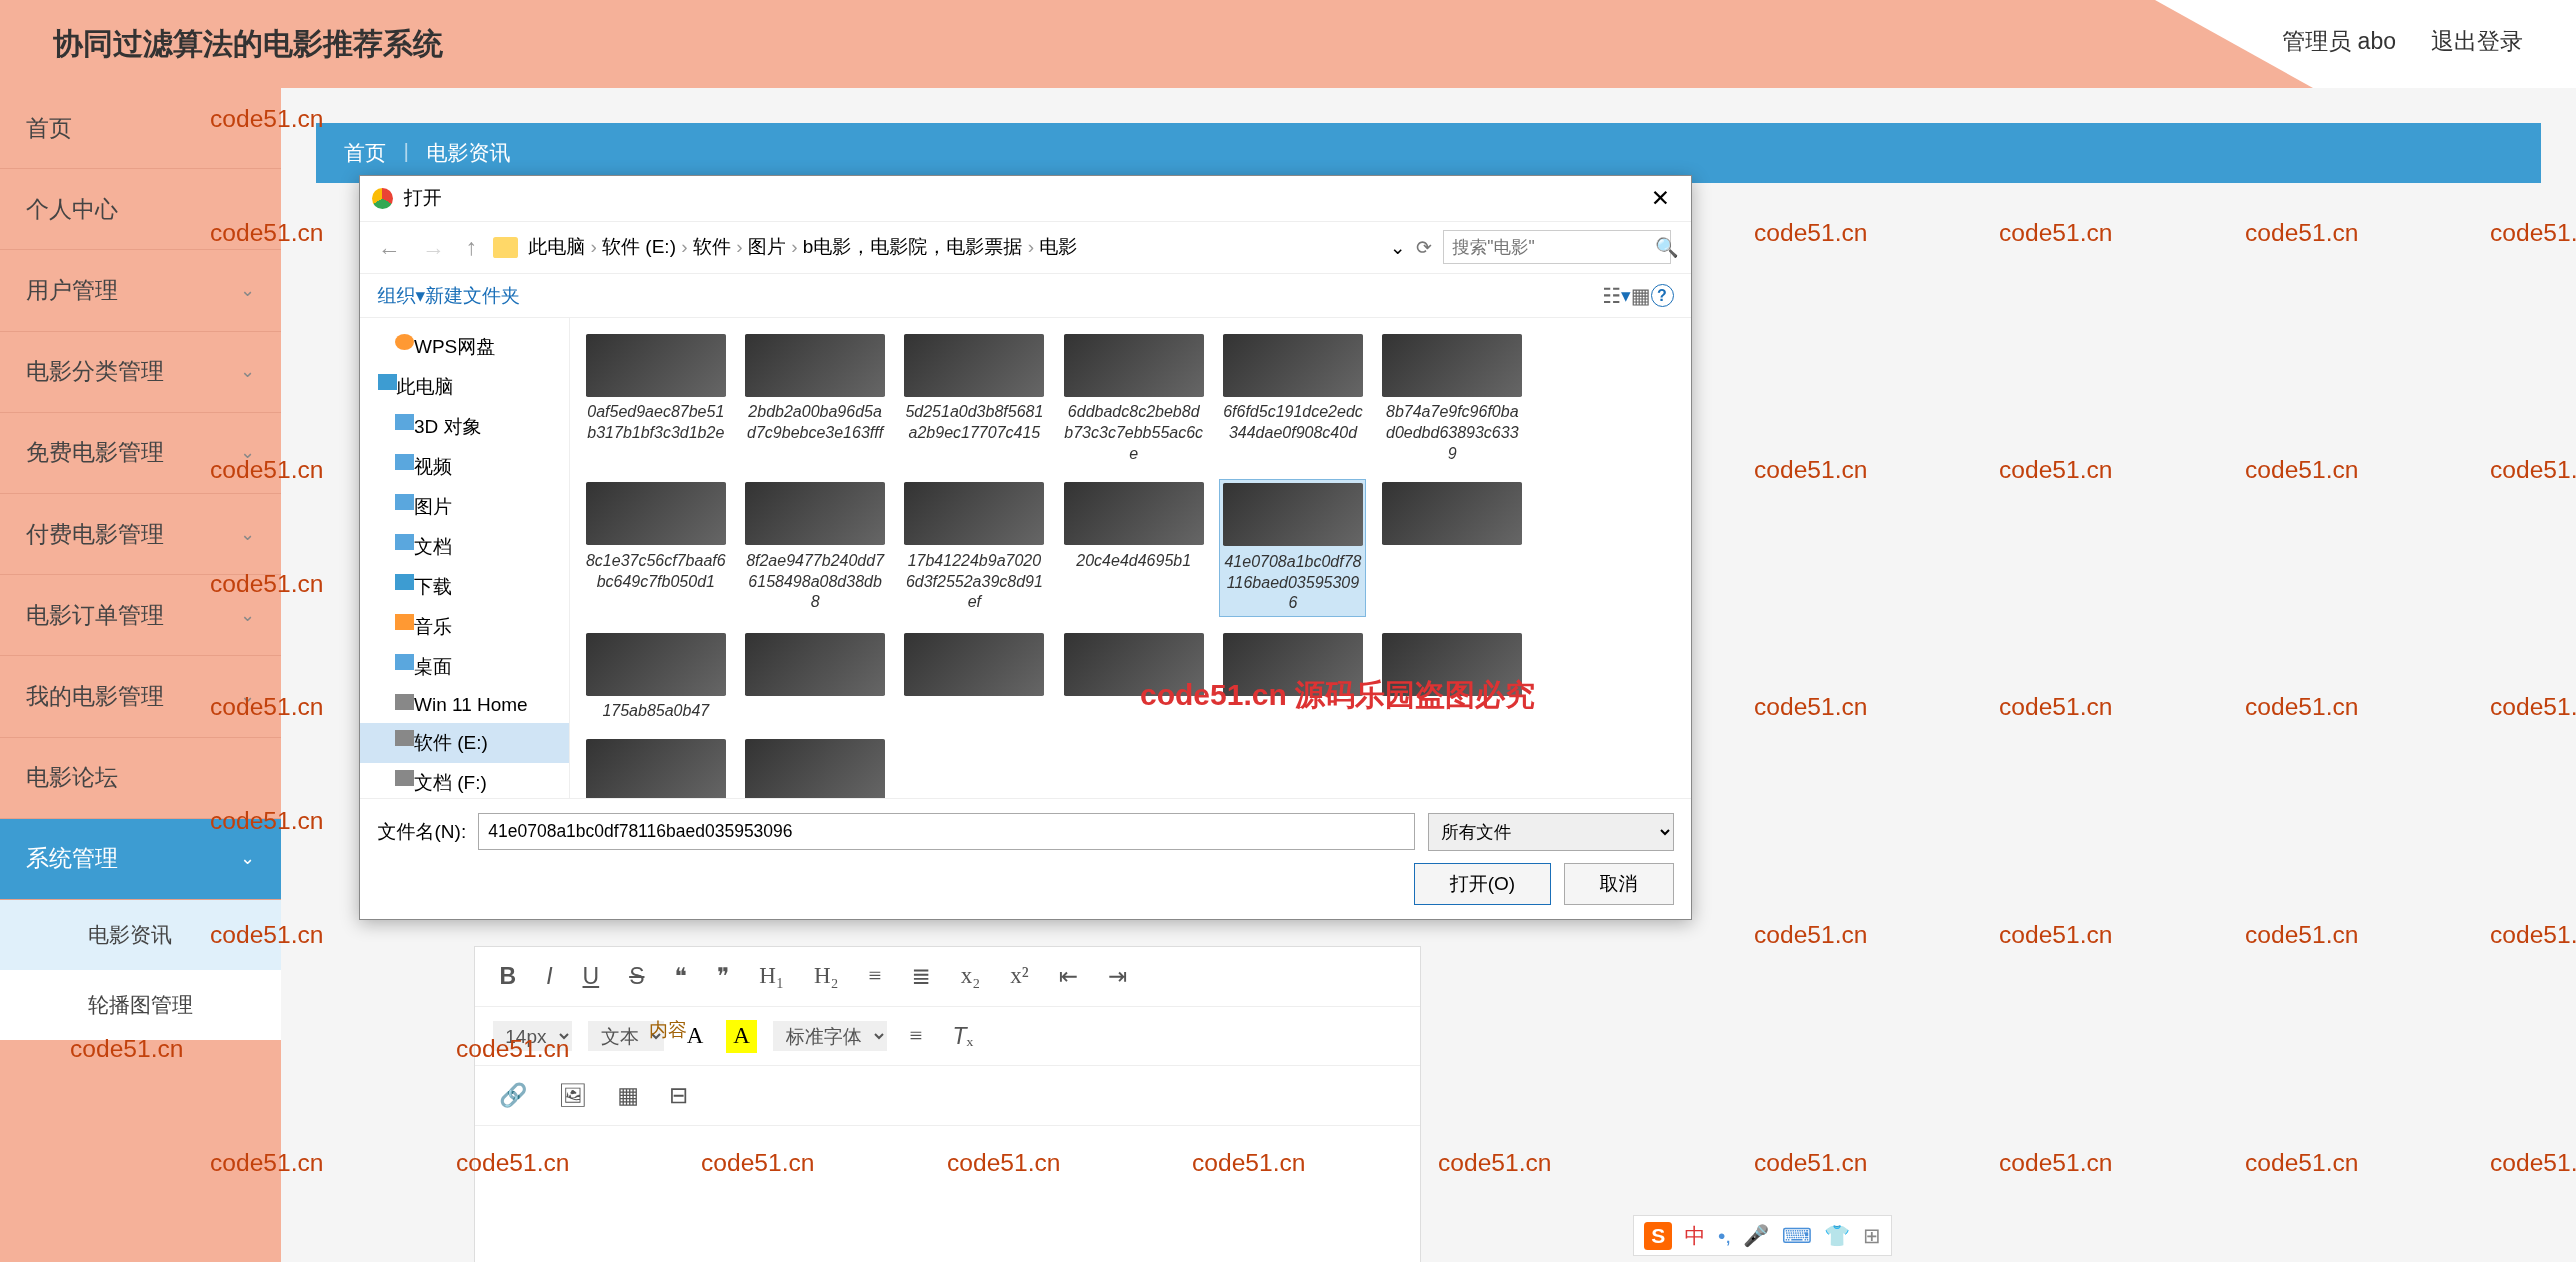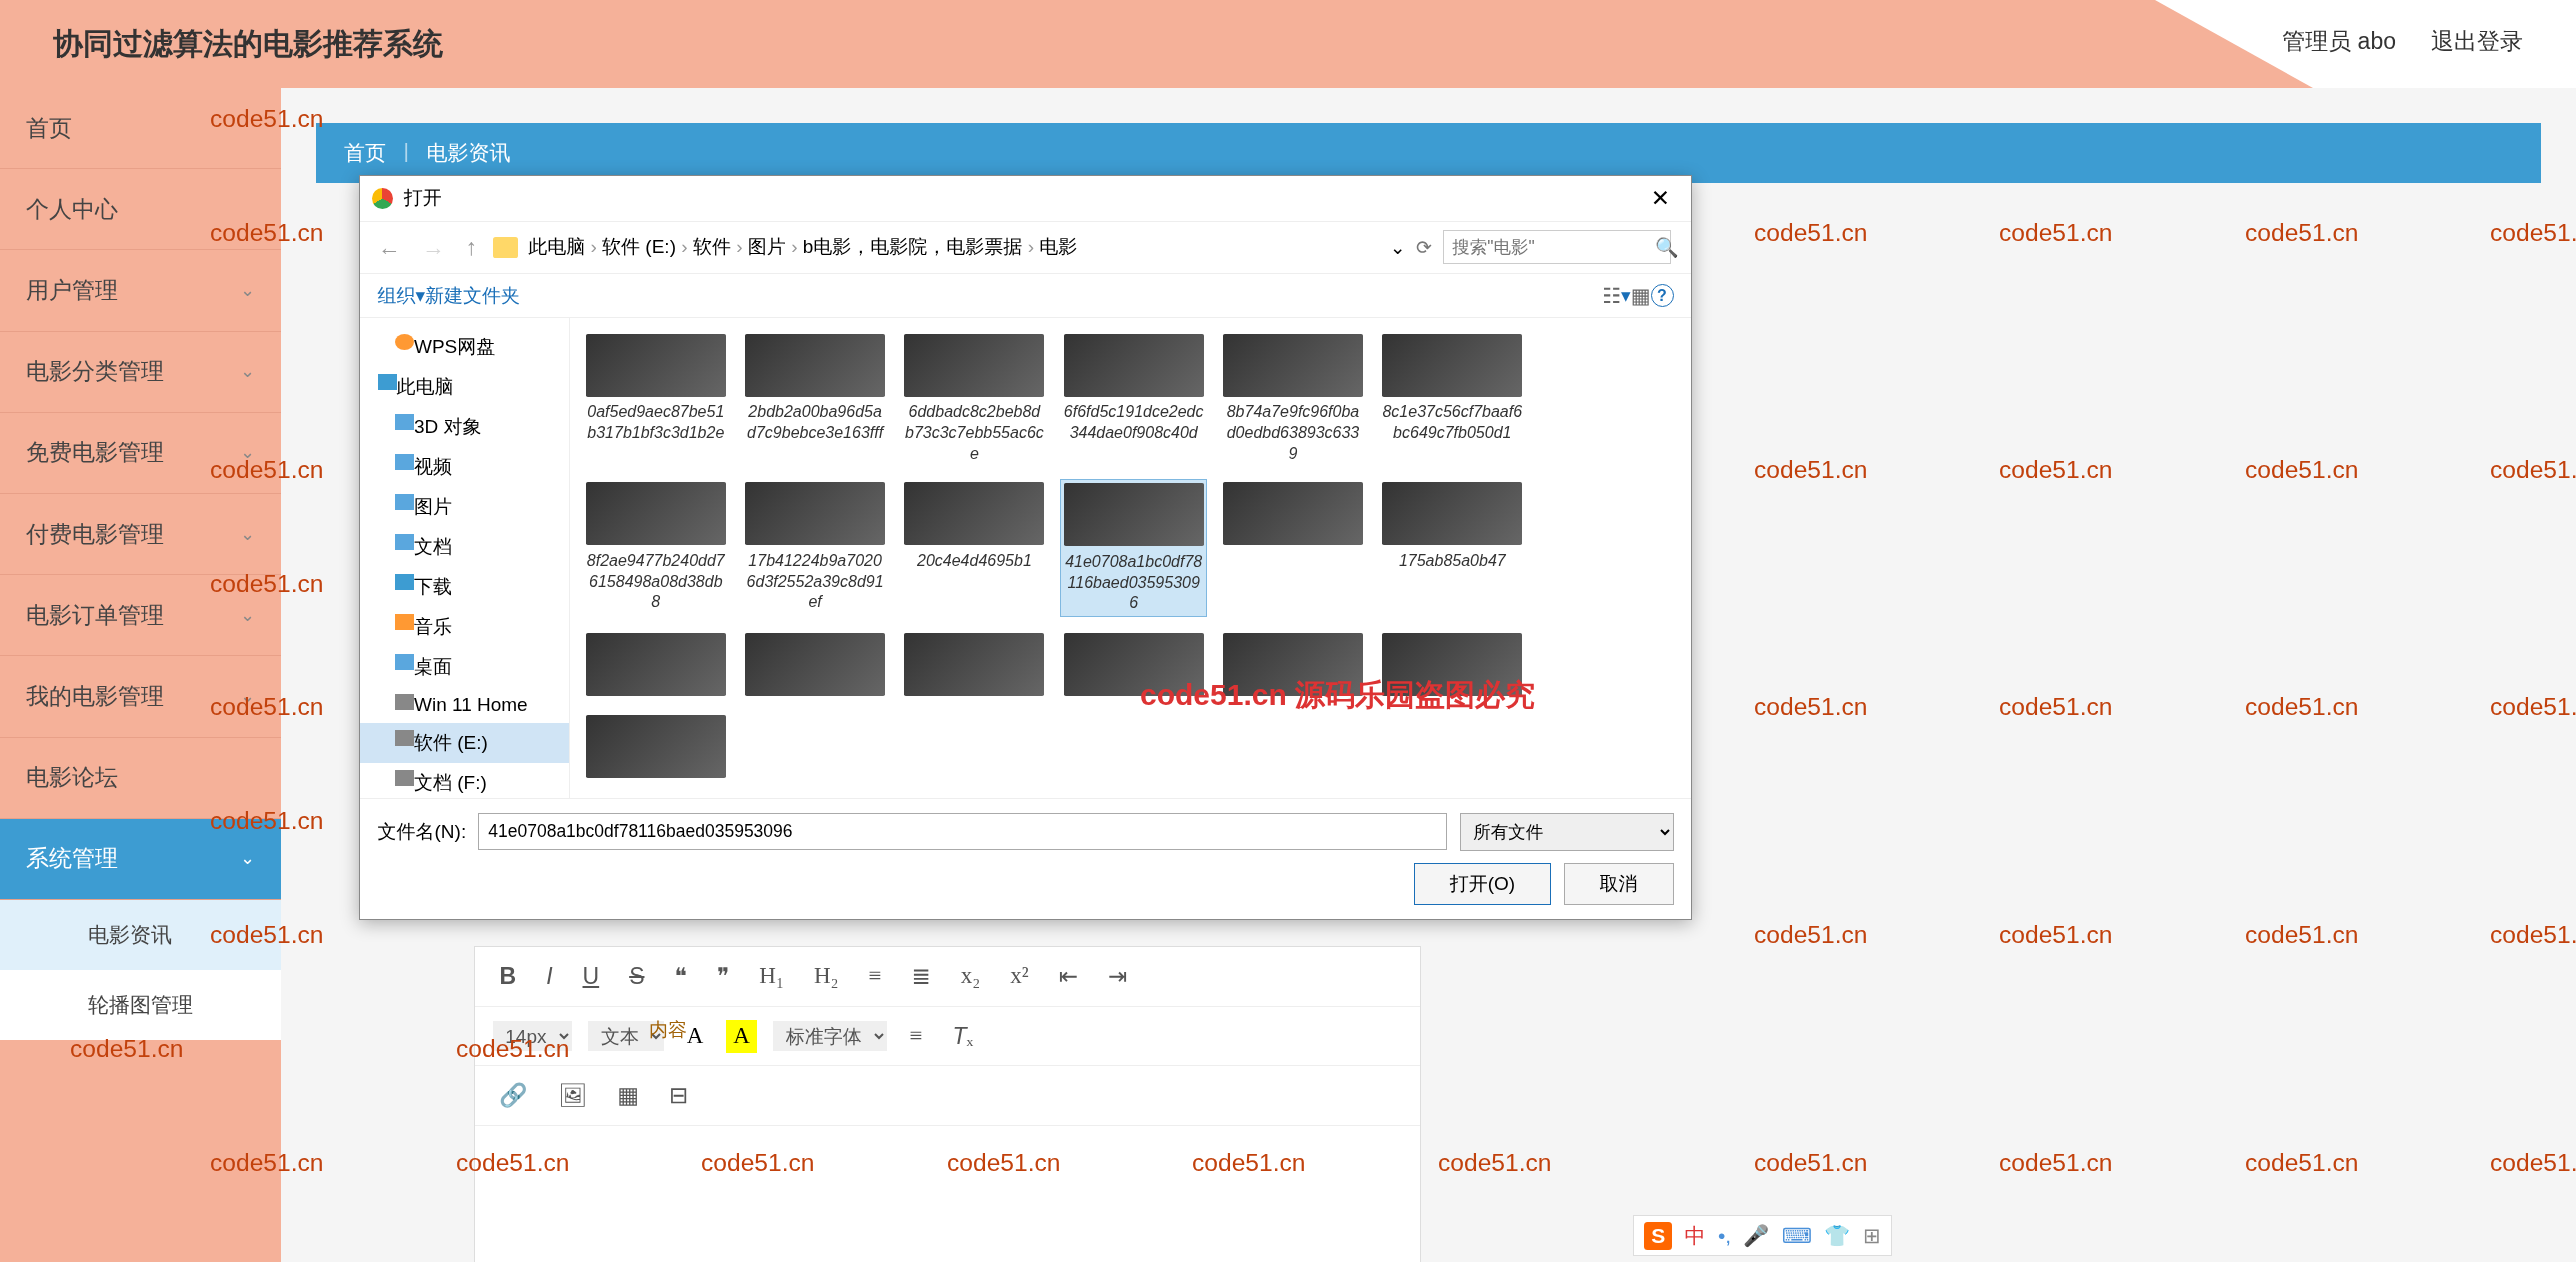--- a/index.html
+++ b/index.html
@@ -67,21 +67,21 @@
 .ico-drv { background: #888; }
 .dlg-files { flex: 1; padding: 12.3px; overflow-y: auto; display: flex; flex-wrap: wrap; gap: 12.3px; align-content: flex-start; }
 .file { width: 147px; text-align: center; cursor: pointer; font-style: italic; }
 .file.sel { background: #cce5f6; border: 0.9px solid #7fb8e0; }
 .thumb { width: 140px; height: 63px; background: linear-gradient(135deg,#333,#666); margin: 3.5px auto; border-radius: 1.8px; }
 .fname { font-size: 16px; color: #333; word-break: break-all; line-height: 1.3; padding: 1.8px 3.5px; }
 .dlg-bottom { padding: 14px 17.5px; border-top: 0.9px solid #eee; }
 .fn-row { display: flex; align-items: center; gap: 12.3px; margin-bottom: 12.3px; }
 .fn-row label { font-size: 19px; }
 .fn-row input { flex: 1; border: 0.9px solid #aaa; padding: 7px 8.8px; font-size: 17.5px; }
-.fn-row select { border: 0.9px solid #aaa; padding: 7px 8.8px; font-size: 17.5px; width: 214px; }
+.fn-row select { border: 0.9px solid #aaa; padding: 7px 8.8px; font-size: 17.5px; width: 246px; }
 .btn-row { display: flex; justify-content: flex-end; gap: 12.3px; }
 .btn-row button { padding: 7px 35px; font-size: 19px; border: 0.9px solid #aaa; background: #f5f5f5; cursor: pointer; }
 .btn-row button.primary { border: 1.8px solid #1a6fb8; color: #000; }
 
 
 .wm { position: absolute; color: #c2410c; font-size: 24.6px; pointer-events: none; z-index: 1; }
 .wm-red { position: absolute; color: #d33; font-size: 30px; font-weight: bold; z-index: 200; pointer-events: none; }
 
 
 .ime { position: absolute; right: 684px; bottom: 7px; display: flex; gap: 12.3px; align-items: center; background: #fff; padding: 5.3px 10.5px; border: 0.9px solid #ddd; z-index: 50; }
@@ -279,20 +279,24 @@
 
     </div>
     <div class="dlg-files">
       <div class="file">
           <div class="thumb"></div>
           <div class="fname">0af5ed9aec87be51b317b1bf3c3d1b2e</div>
         </div>
       <div class="file">
           <div class="thumb"></div>
           <div class="fname">2bdb2a00ba96d5ad7c9bebce3e163fff</div>
+        </div>
+      <div class="file">
+          <div class="thumb"></div>
+          <div class="fname">5d251a0d3b8f5681a2b9ec17707c415</div>
         </div>
       <div class="file">
           <div class="thumb"></div>
           <div class="fname">6ddbadc8c2beb8db73c3c7ebb55ac6ce</div>
         </div>
       <div class="file">
           <div class="thumb"></div>
           <div class="fname">6f6fd5c191dce2edc344dae0f908c40d</div>
         </div>
       <div class="file">

